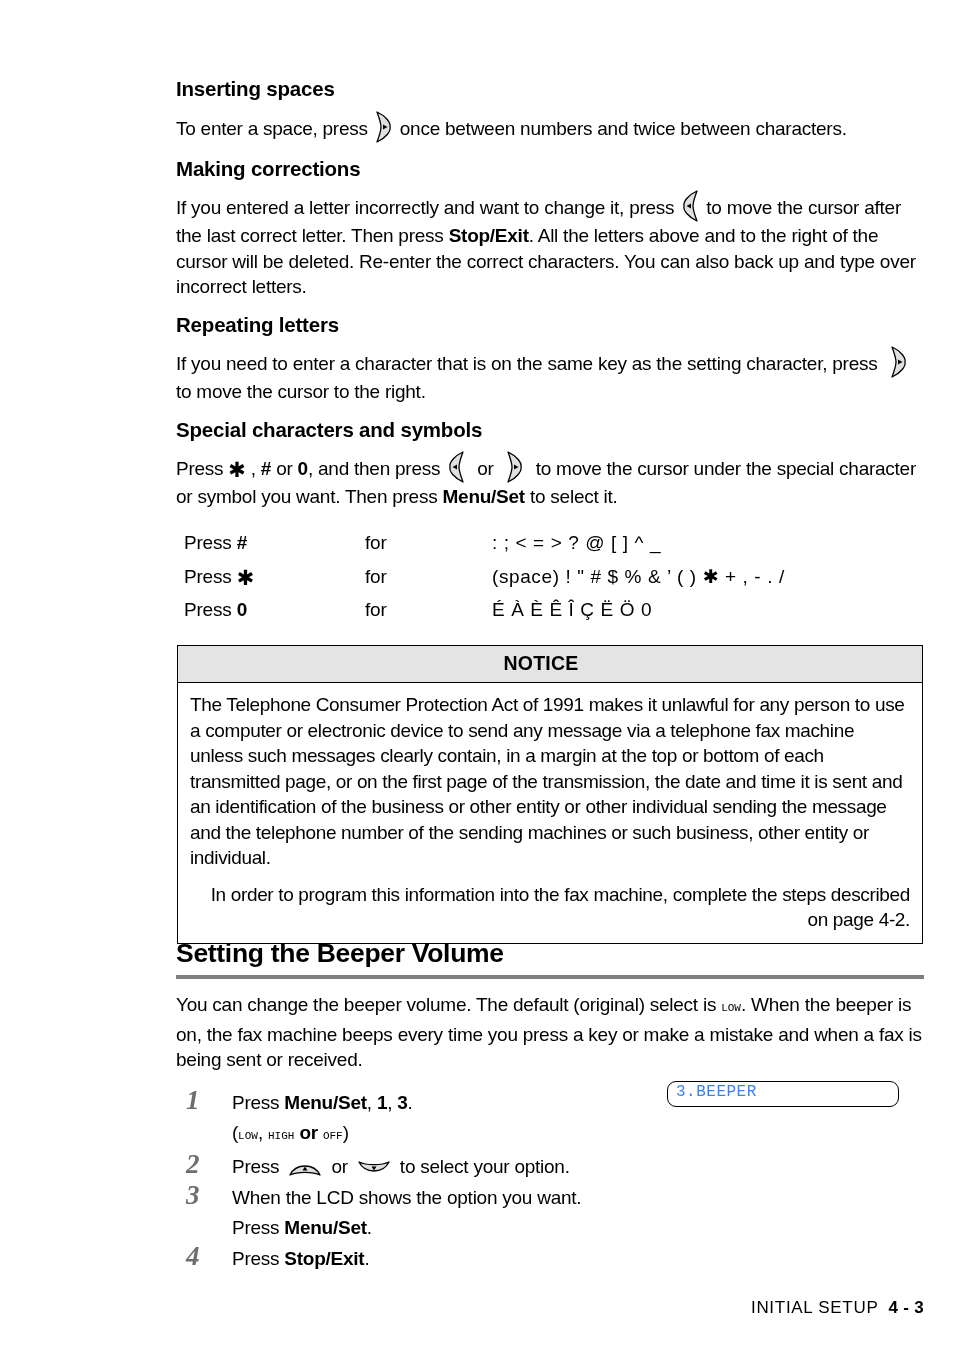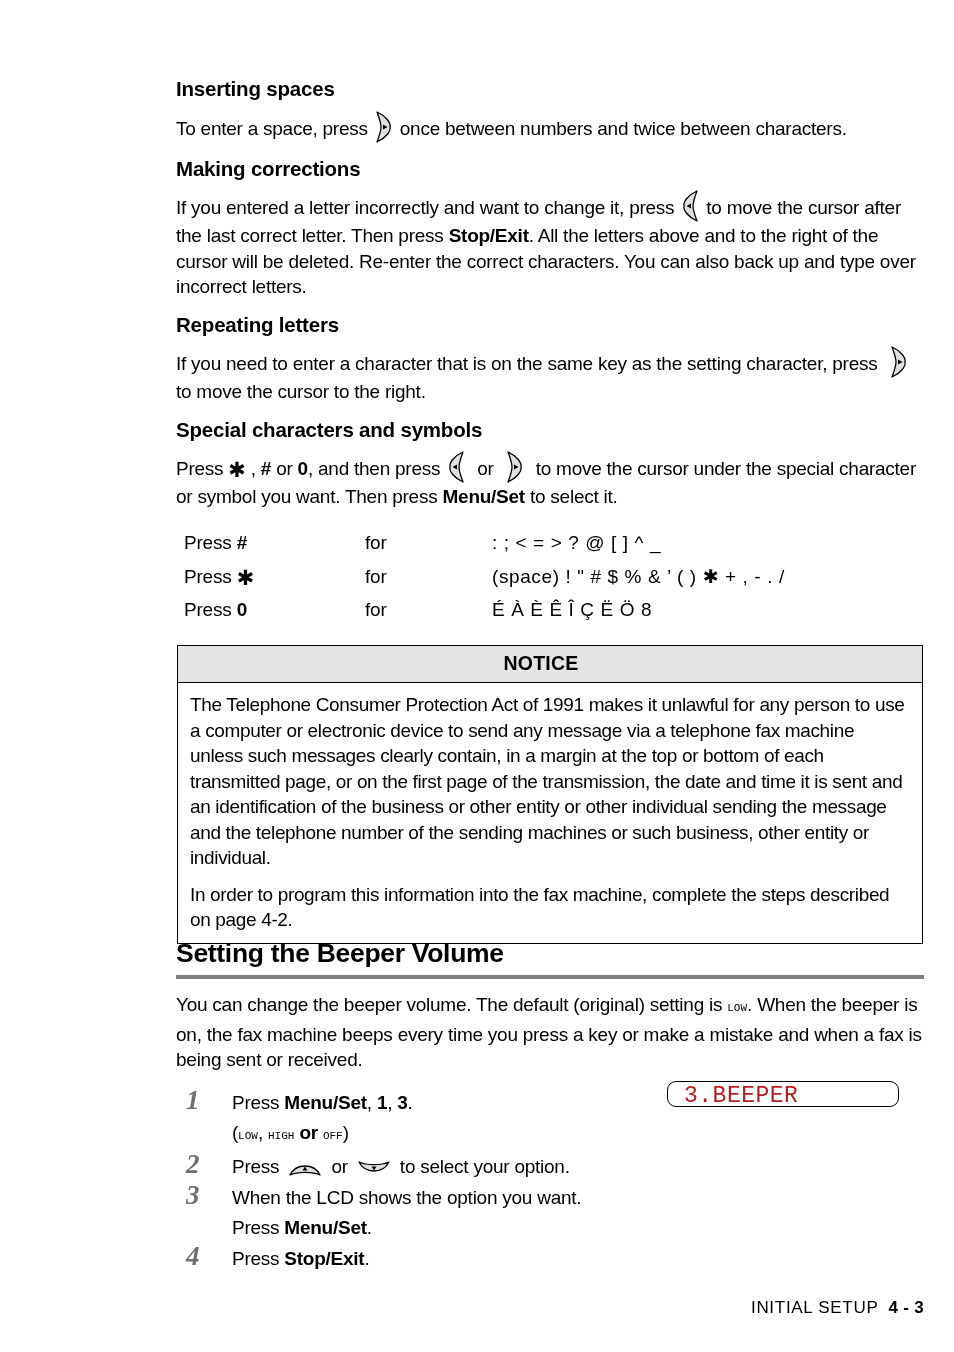--- a/index.html
+++ b/index.html
@@ -107,21 +107,21 @@
   }
   .notice-body {
     padding: 9px 12px 10px 12px;
   }
   .notice-body p {
     font-size: 19px;
     line-height: 25.5px;
     margin: 0 0 11px 0;
     letter-spacing: -0.35px;
   }
-  .notice-body p:last-child { margin-bottom: 0; }
+  .notice-body p:last-child { margin-bottom: 0; text-align: right; }
 
   
   .sect {
     position: absolute;
     left: 129px;
     top: 938px;
     width: 748px;
   }
   h2.sect-title {
     font-size: 26.5px;
@@ -173,26 +173,26 @@
     top: 1081px;
     width: 232px;
     height: 26px;
     border: 1.6px solid #000;
     border-radius: 9px;
     box-sizing: border-box;
     background: #fff;
   }
   .lcd span {
     position: absolute;
-    left: 16px;
+    left: 8px;
     top: 1px;
     font-family: "Liberation Mono", monospace;
-    font-size: 23px;
+    font-size: 16px;
     letter-spacing: 0.5px;
-    color: #b91c1c;
+    color: #3b82f6;
   }
 
   
   .footer {
     position: absolute;
     right: 77px;
     top: 1298px;
     font-size: 17px;
     letter-spacing: 0.7px;
   }
@@ -244,38 +244,38 @@
           <td class="c3">: ; &lt; = &gt; ? @ [ ] ^ _</td>
         </tr>
         <tr>
           <td class="c1"><span>Press</span> <span class="star">✱</span></td>
           <td class="c2">for</td>
           <td class="c3">(space) ! " # $ % &amp; ’ ( )  ✱  + , - . /</td>
         </tr>
         <tr>
           <td class="c1"><span>Press</span> <b>0</b></td>
           <td class="c2">for</td>
-          <td class="c3">É À È Ê Î Ç Ë Ö 8</td>
+          <td class="c3">É À È Ê Î Ç Ë Ö 0</td>
         </tr>
       </tbody>
     </table>
   </div>
 
   <div class="notice">
     <div class="notice-head">NOTICE</div>
     <div class="notice-body">
       <p>The Telephone Consumer Protection Act of 1991 makes it unlawful for any person to use a computer or electronic device to send any message via a telephone fax machine unless such messages clearly contain, in a margin at the top or bottom of each transmitted page, or on the first page of the transmission, the date and time it is sent and an identification of the business or other entity or other individual sending the message and the telephone number of the sending machines or such business, other entity or individual.</p>
       <p>In order to program this information into the fax machine, complete the steps described on page 4-2.</p>
     </div>
   </div>
 
   <div class="sect">
     <h2 class="sect-title">Setting the Beeper Volume</h2>
     <div class="rule"></div>
-    <p class="para"><span>You can change the beeper volume. The default (original) setting is</span> <span class="mono">LOW</span><span>. When the beeper is on, the fax machine beeps every time you press a key or make a mistake and when a fax is being sent or received.</span></p>
+    <p class="para"><span>You can change the beeper volume. The default (original) select is</span> <span class="mono">LOW</span><span>. When the beeper is on, the fax machine beeps every time you press a key or make a mistake and when a fax is being sent or received.</span></p>
 
     <div class="steps">
 
       <div class="step">
         <span class="num">1</span>
         <span>Press</span> <b>Menu/Set</b><span>,</span> <b>1</b><span>,</span> <b>3</b><span>.</span>
         <span class="sub-line"><span>(</span><span class="mono">LOW</span><span>,</span> <span class="mono">HIGH</span> <b>or</b> <span class="mono">OFF</span><span>)</span></span>
       </div>
 
       <div class="step">

